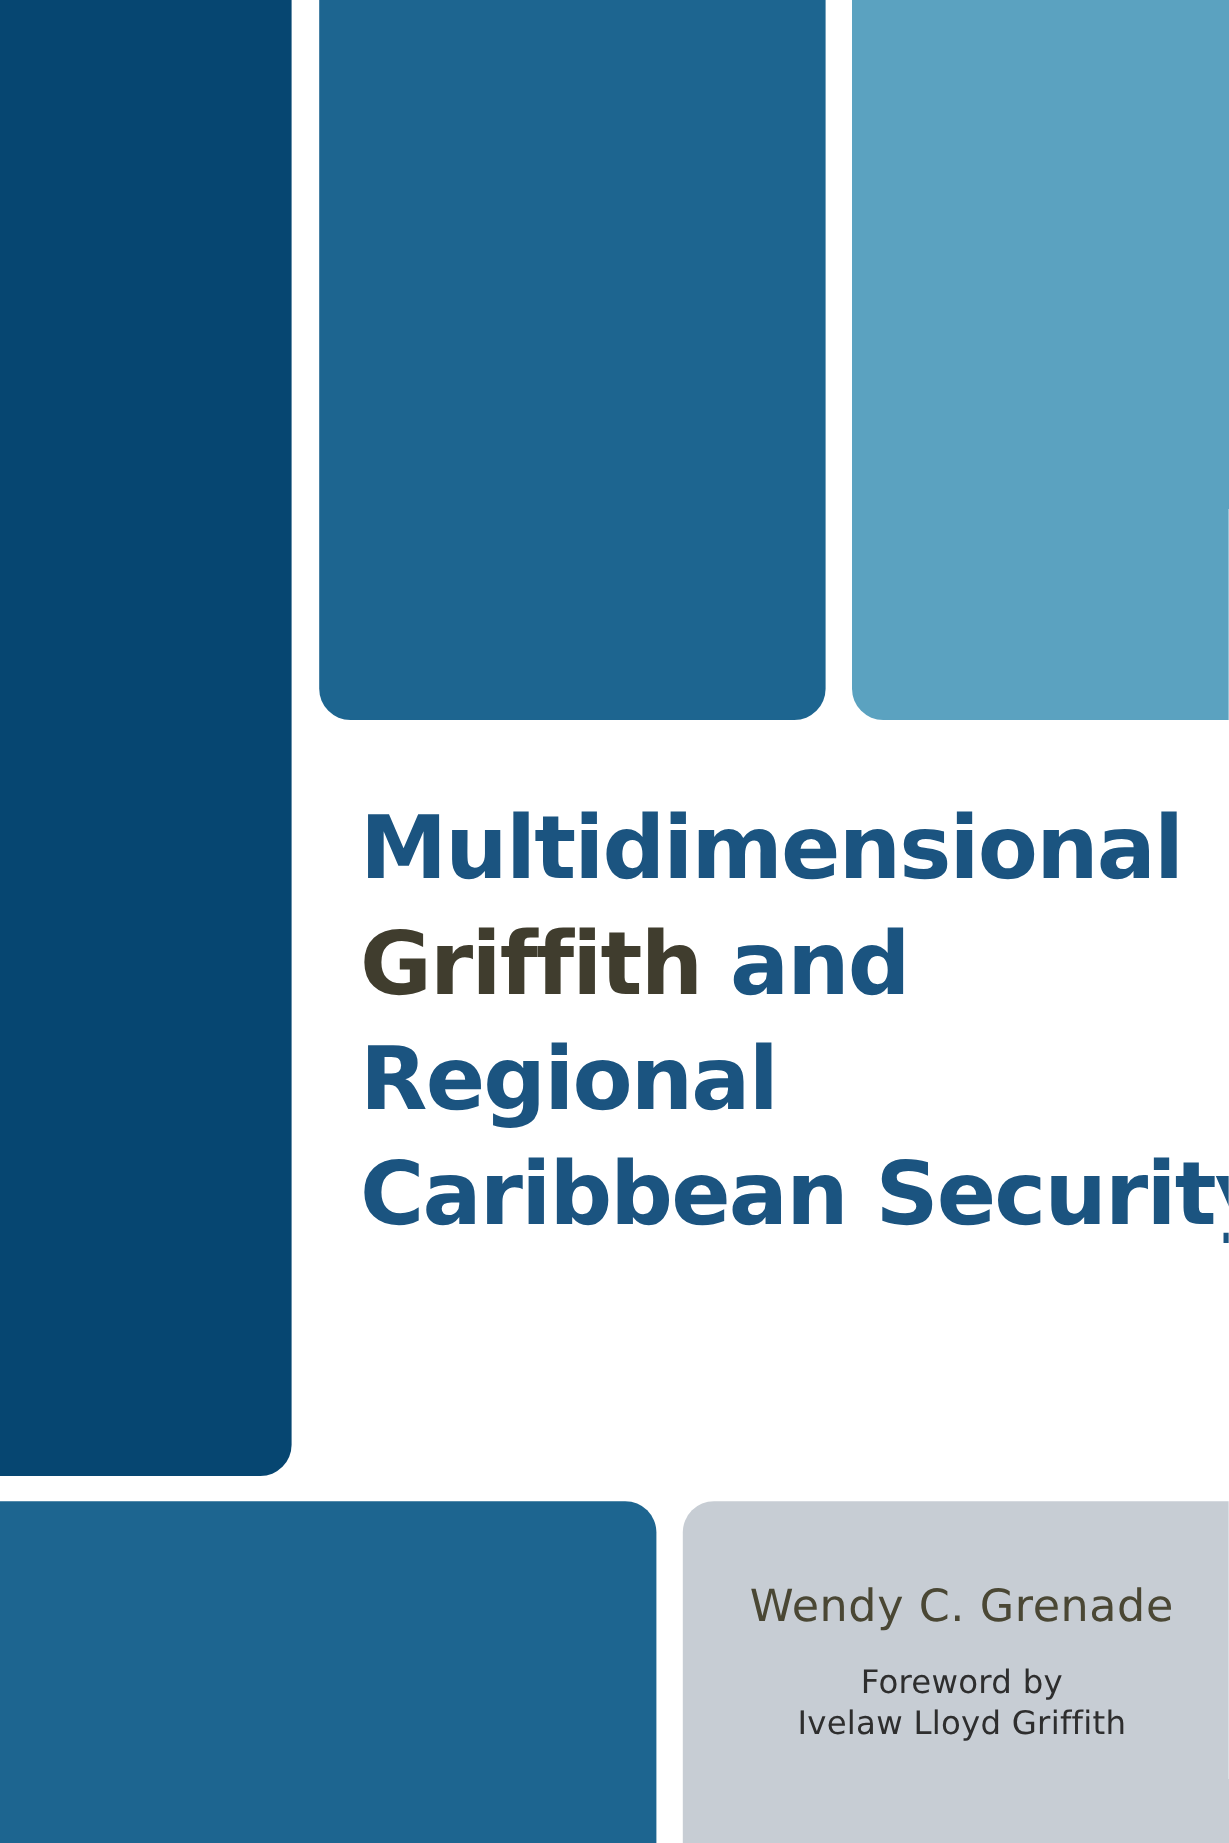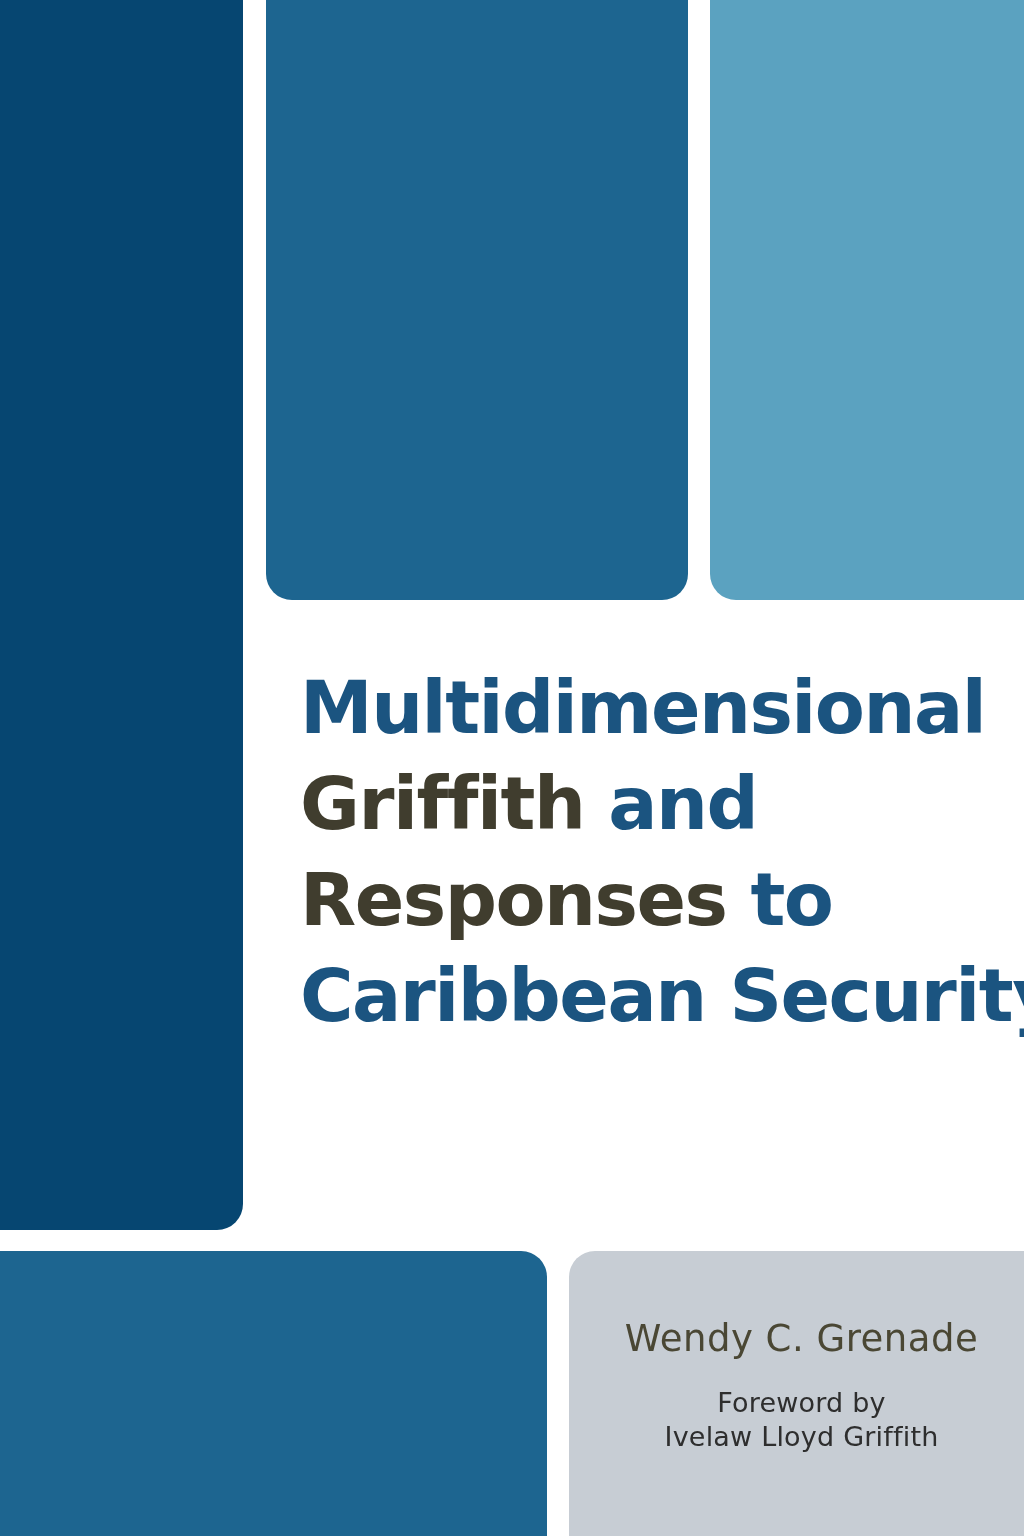--- a/index.html
+++ b/index.html
@@ -136,21 +136,21 @@
   <div class="block-grey-author"></div>
 
   <div class="title-area">
     <div class="title-line">
       <span class="ink-blue">Multidimensional</span>
     </div>
     <div class="title-line">
       <span class="ink-olive">Griffith</span><span class="ink-blue"> and</span>
     </div>
     <div class="title-line">
-      <span class="ink-olive">Responses</span><span class="ink-blue"> to</span>
+      <span class="ink-blue">Regional</span>
     </div>
     <div class="title-line">
       <span class="ink-blue">Caribbean Security</span>
     </div>
   </div>
 
   <div class="author-block">
     <div class="author-name">Wendy C. Grenade</div>
     <div class="foreword-wrap">
       <div>Foreword by</div>

